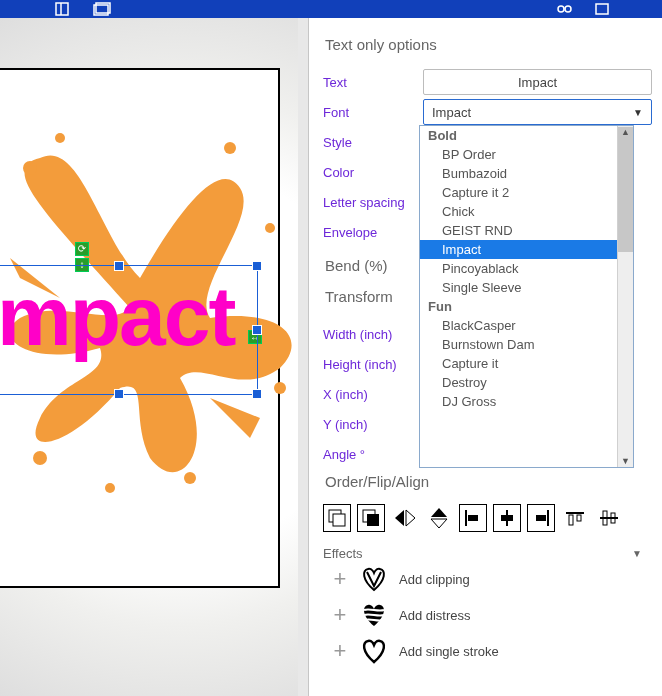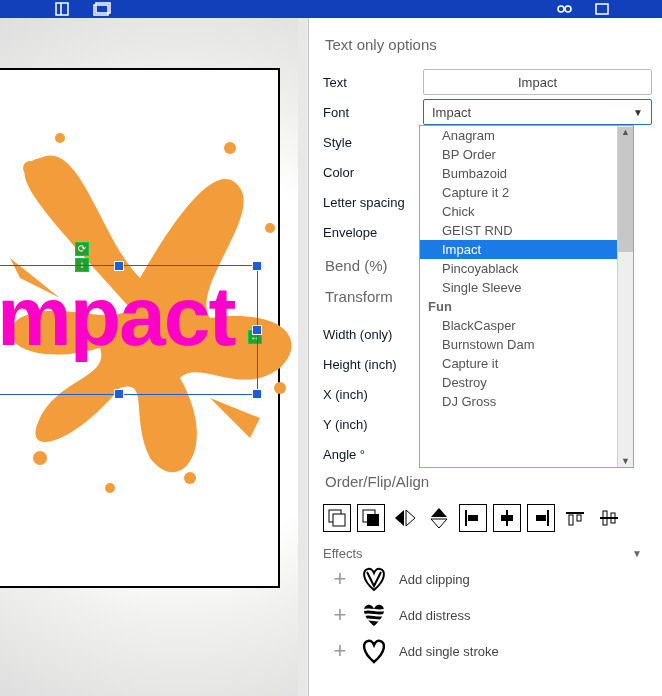--- a/index.html
+++ b/index.html
@@ -37,21 +37,21 @@
   .grn { position:absolute; width:14px; height:14px; background:#2a9d2a; border:1px solid #0c5; font-size:10px; color:#fff; text-align:center; line-height:12px; }
   .grn1 { left:75px; top:224px; } .grn2 { left:75px; top:240px; } .grn3 { left:248px; top:312px; }
 
   .side-pane {
     flex:1; height:100%; border-left:1px solid #c6c6c6;
     background:#fff; padding:14px 10px 0 14px;
     font-size:13px; color:#444; overflow:hidden; position:relative;
   }
   .sec-head { color:#666; font-size:15px; margin:4px 0 14px 2px; }
   .row { display:flex; align-items:center; height:30px; }
-  .row .lbl { width:100px; color:#0f172a; font-size:13px; }
+  .row .lbl { width:100px; color:#6d28d9; font-size:13px; }
   .text-input {
     flex:1; height:26px; border:1px solid #bcbcbc; border-radius:2px;
     text-align:center; font-size:13px; color:#444; background:#fff;
   }
   .combo {
     flex:1; height:26px; border:1px solid #2a6bd1; border-radius:2px;
     display:flex; align-items:center; padding:0 8px; font-size:13px; color:#444;
     background:#fff; position:relative;
   }
   .combo .caret { margin-left:auto; font-size:10px; color:#333; }
@@ -176,21 +176,21 @@
           <div class="lbl">Letter spacing</div>
         </div>
       <div class="row">
           <div class="lbl">Envelope</div>
         </div>
 
       <div class="sec-head" style="margin-top:10px">Bend (%)</div>
 
       <div class="sec-head transform-sec">Transform</div>
       <div class="row">
-          <div class="lbl">Width (only)</div>
+          <div class="lbl">Width (inch)</div>
         </div>
       <div class="row">
           <div class="lbl">Height (inch)</div>
         </div>
       <div class="row">
           <div class="lbl">X (inch)</div>
         </div>
       <div class="row">
           <div class="lbl">Y (inch)</div>
         </div>
@@ -288,21 +288,21 @@
         <div class="eff-ico">
           <svg width="28" height="26" viewBox="0 0 28 26">
               <path d="M14 24 C2 14,2 4,8 3 C12 2,14 7,14 7 C14 7,16 2,20 3 C26 4,26 14,14 24 Z" fill="none" stroke="#000" stroke-width="2.5"></path>
             </svg>
         </div>
         <div class="eff-lbl">Add single stroke</div>
       </div>
 
       <div class="dropdown">
         <div class="dd-list" id="dd-list">
-            <div class="dd-item">Anagram</div>
+            <div class="dd-cat">Bold</div>
             <div class="dd-item">BP Order</div>
             <div class="dd-item">Bumbazoid</div>
             <div class="dd-item">Capture it 2</div>
             <div class="dd-item">Chick</div>
             <div class="dd-item">GEIST RND</div>
             <div class="dd-item sel">Impact</div>
             <div class="dd-item">Pincoyablack</div>
             <div class="dd-item">Single Sleeve</div>
             <div class="dd-cat">Fun</div>
             <div class="dd-item">BlackCasper</div>

